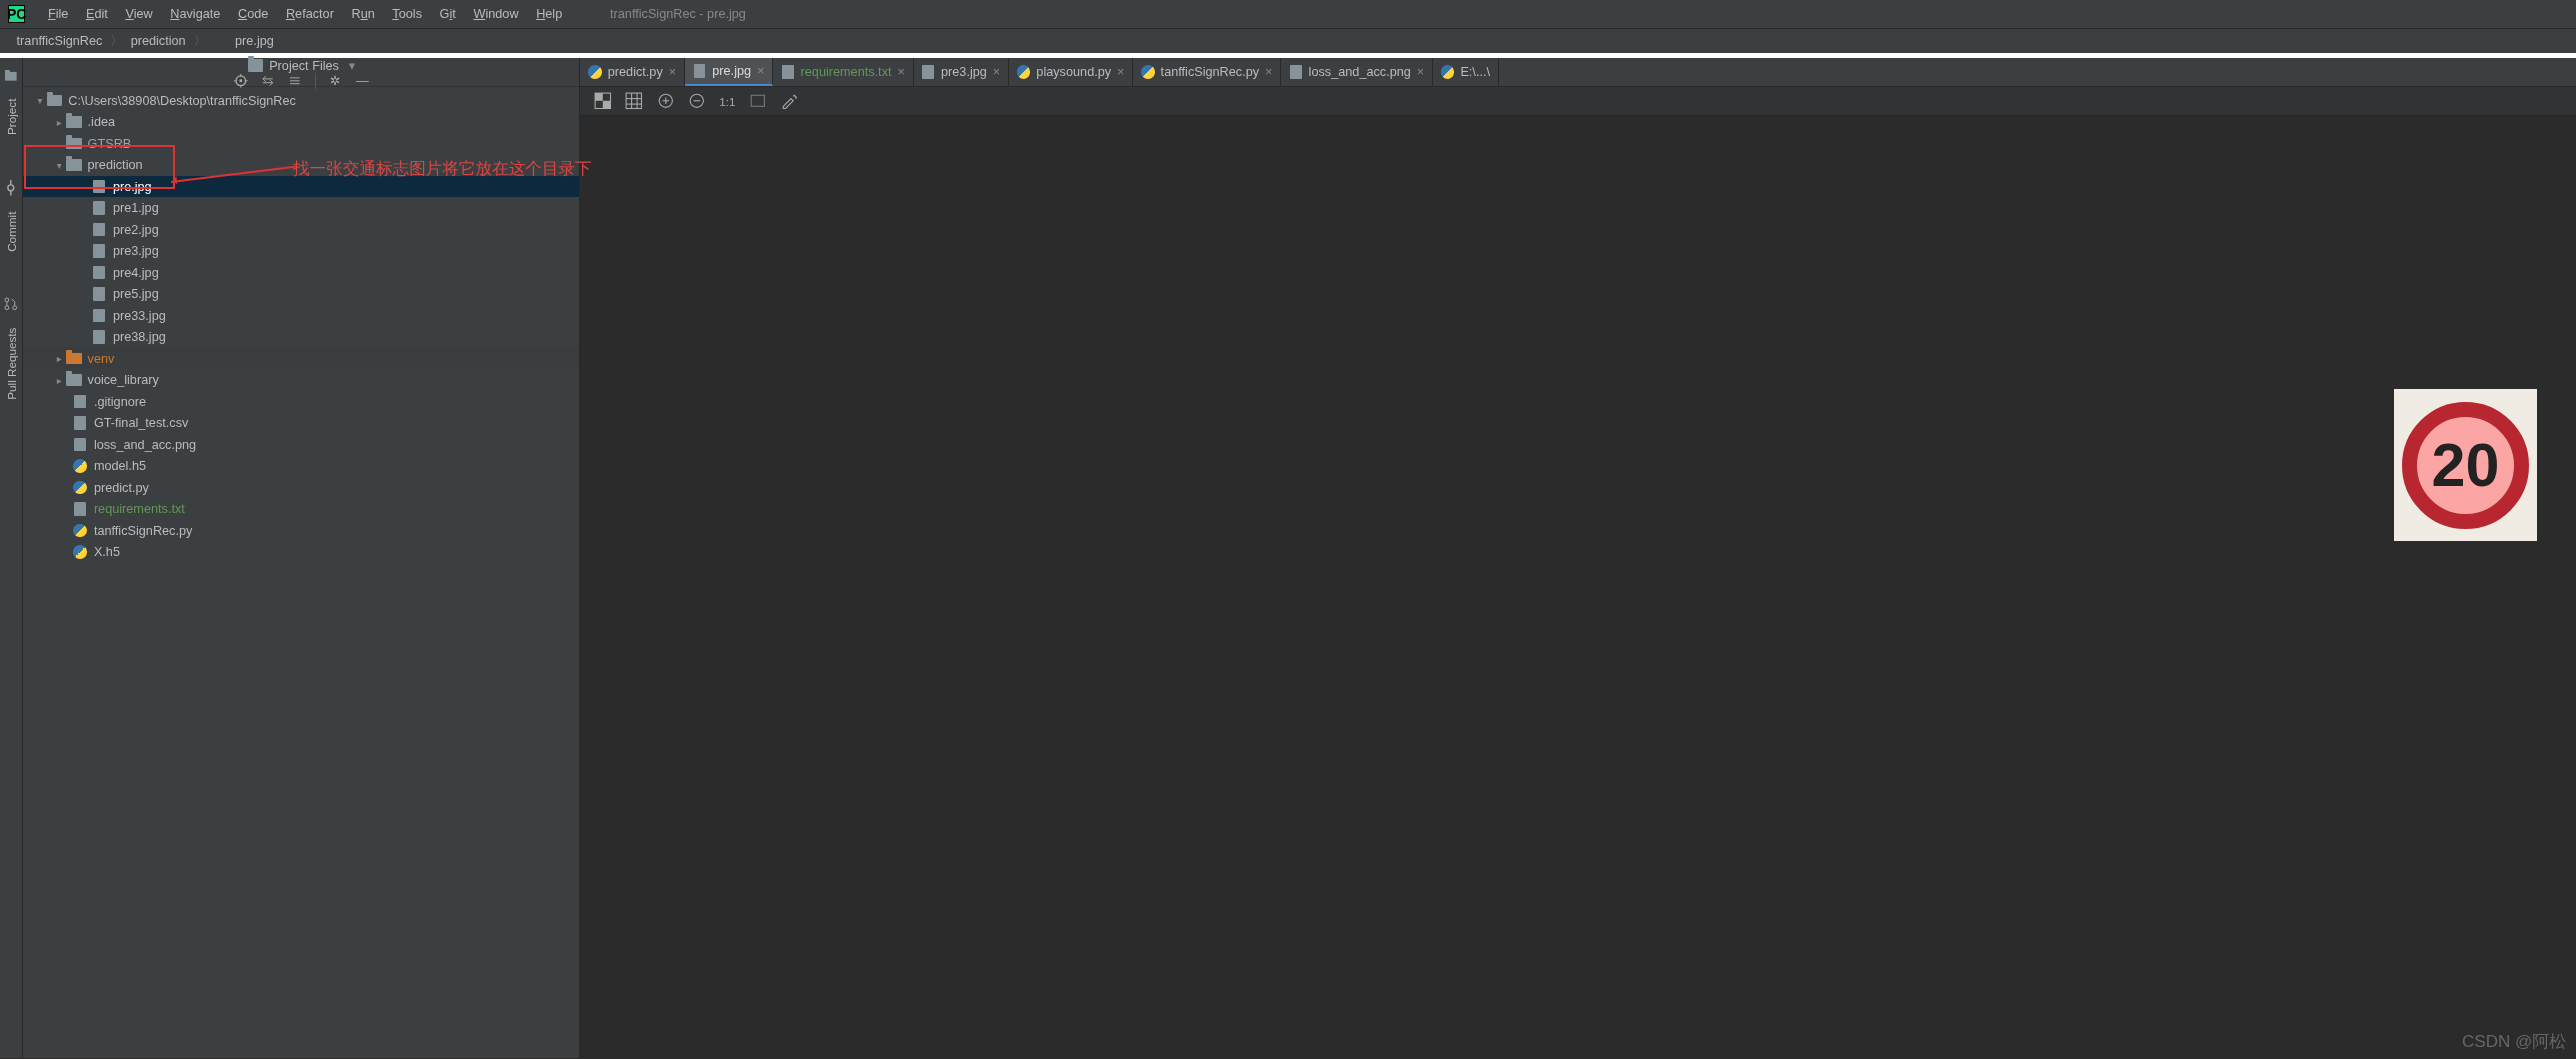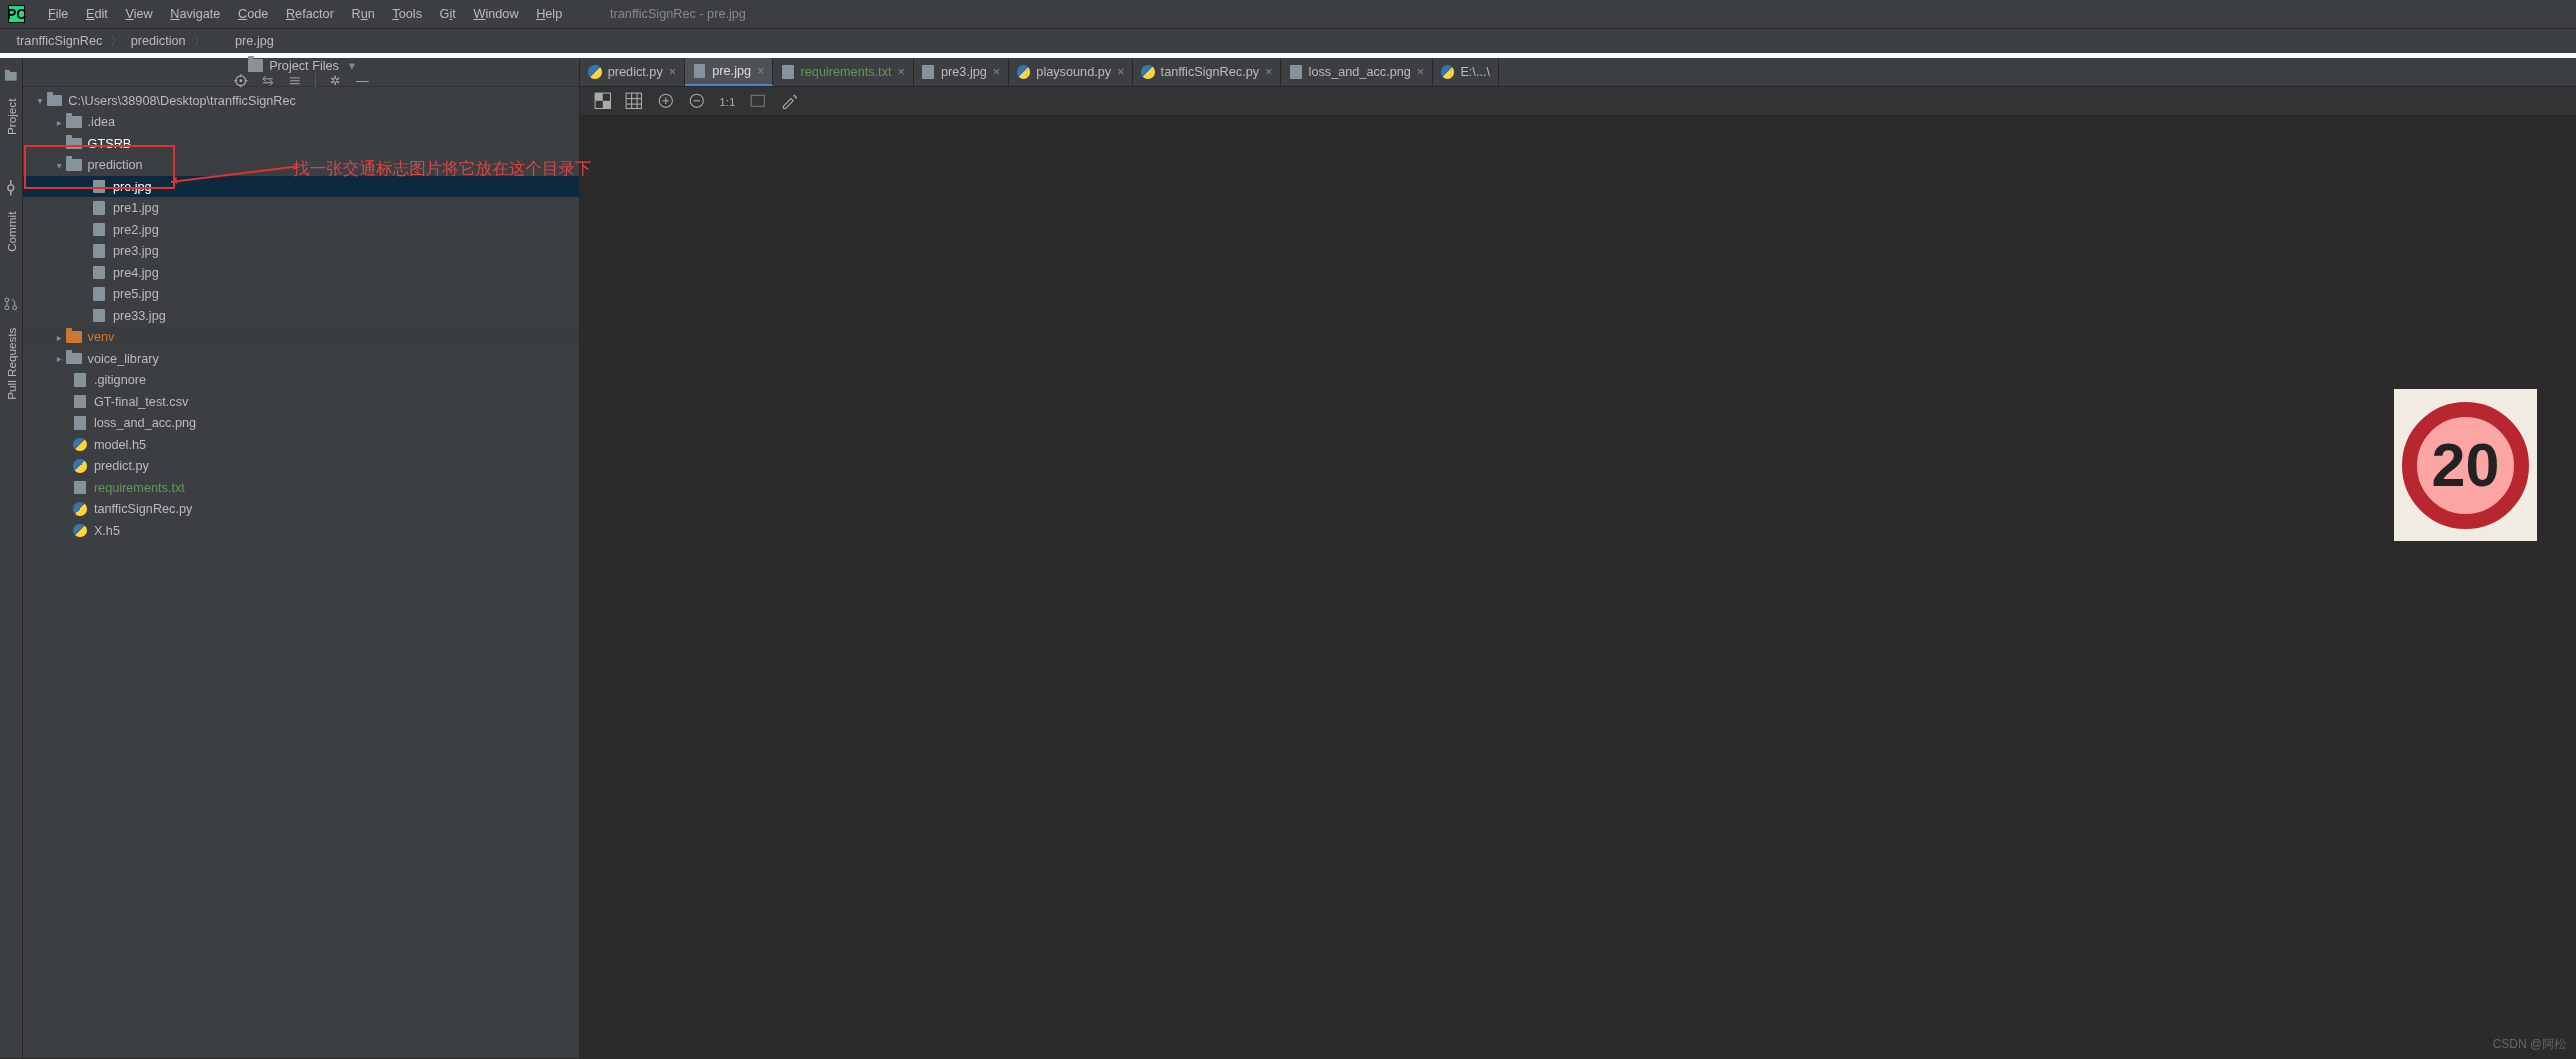--- a/index.html
+++ b/index.html
@@ -41,28 +41,28 @@
 .tabs { height: 29px; display: flex; align-items: stretch; border-bottom: 1px solid #282828; background: #3c3f41; }
 .tab { display: flex; align-items: center; padding: 0 7.8px; gap: 5.9px; color: #bbb; border-right: 1px solid #282828; cursor: pointer; font-size: 12.7px; }
 .tab.active { background: #4e5254; border-bottom: 2px solid #4a88c7; color: #ddd; }
 .tab .close { color: #888; font-size: 12.7px; cursor: pointer; }
 .tab .tic { width: 13.7px; height: 13.7px; display: inline-flex; align-items: center; justify-content: center; }
 .img-toolbar { height: 29px; display: flex; align-items: center; gap: 13.7px; padding: 0 13.7px; border-bottom: 1px solid #282828; background: #313335; }
 .img-tool { width: 17.6px; height: 17.6px; display: flex; align-items: center; justify-content: center; color: #aaa; cursor: pointer; font-size: 13.7px; }
 .canvas { flex: 1; position: relative; background: #2b2b2b; }
 .sign-img { position: absolute; right: 39px; top: 273px; width: 143px; height: 152px; background: #f0ece4; display: flex; align-items: center; justify-content: center; }
 .sign-ring { width: 127px; height: 127px; border-radius: 50%; border: 15.6px solid #b8272f; background: #fca5a5; display: flex; align-items: center; justify-content: center; font-size: 61px; font-weight: bold; color: #222; font-family: Arial; }
-.watermark { position: absolute; right: 9.8px; bottom: 5.9px; color: #666; font-size: 12px; }
+.watermark { position: absolute; right: 9.8px; bottom: 5.9px; color: #666; font-size: 17px; }
 .annotation-box { position: absolute; left: 24.4px; top: 145px; width: 151px; height: 44px; border: 2px solid #d33; pointer-events: none; }
 .annotation-text { position: absolute; left: 293px; top: 158px; color: #d44; font-size: 16.6px; font-family: SimSun, serif; pointer-events: none; }
 .annotation-arrow { position: absolute; left: 171px; top: 181px; width: 127px; height: 2px; background: #d33; pointer-events: none; transform: rotate(-7deg); transform-origin: left center; }
 .annotation-arrow::before { content: ""; position: absolute; left: -2px; top: -3.9px; border: 4.9px solid transparent; border-right-color: #d33; }
 .green-text { color: #629755; }
 .orange-text { color: #cc7832; }
-.muted-text { color: #ffffff; }
+.muted-text { color: #a3a3a3; }
 </style>
 </head>
 <body>
 
 <div class="menubar">
   <div class="app-icon">PC</div>
   <div class="menu-item"><u>F</u>ile</div>
   <div class="menu-item"><u>E</u>dit</div>
   <div class="menu-item"><u>V</u>iew</div>
   <div class="menu-item"><u>N</u>avigate</div>
@@ -211,20 +211,26 @@
             <span class="file-ic"></span>
           </span>
           <span>pre5.jpg</span>
         </div>
       <div class="tree-row" style="padding-left:68px">
           <span class="fic">
             <span class="file-ic"></span>
           </span>
           <span>pre33.jpg</span>
         </div>
+      <div class="tree-row" style="padding-left:68px">
+          <span class="fic">
+            <span class="file-ic"></span>
+          </span>
+          <span>pre38.jpg</span>
+        </div>
       <div class="tree-row orange-text" style="padding-left:29px;background:#3a3d3f">
           <span class="arrow">▸</span>
           <span class="fic">
             <span class="folder-ic orange"></span>
           </span>
           <span>venv</span>
         </div>
       <div class="tree-row" style="padding-left:29px">
           <span class="arrow">▸</span>
           <span class="fic">

